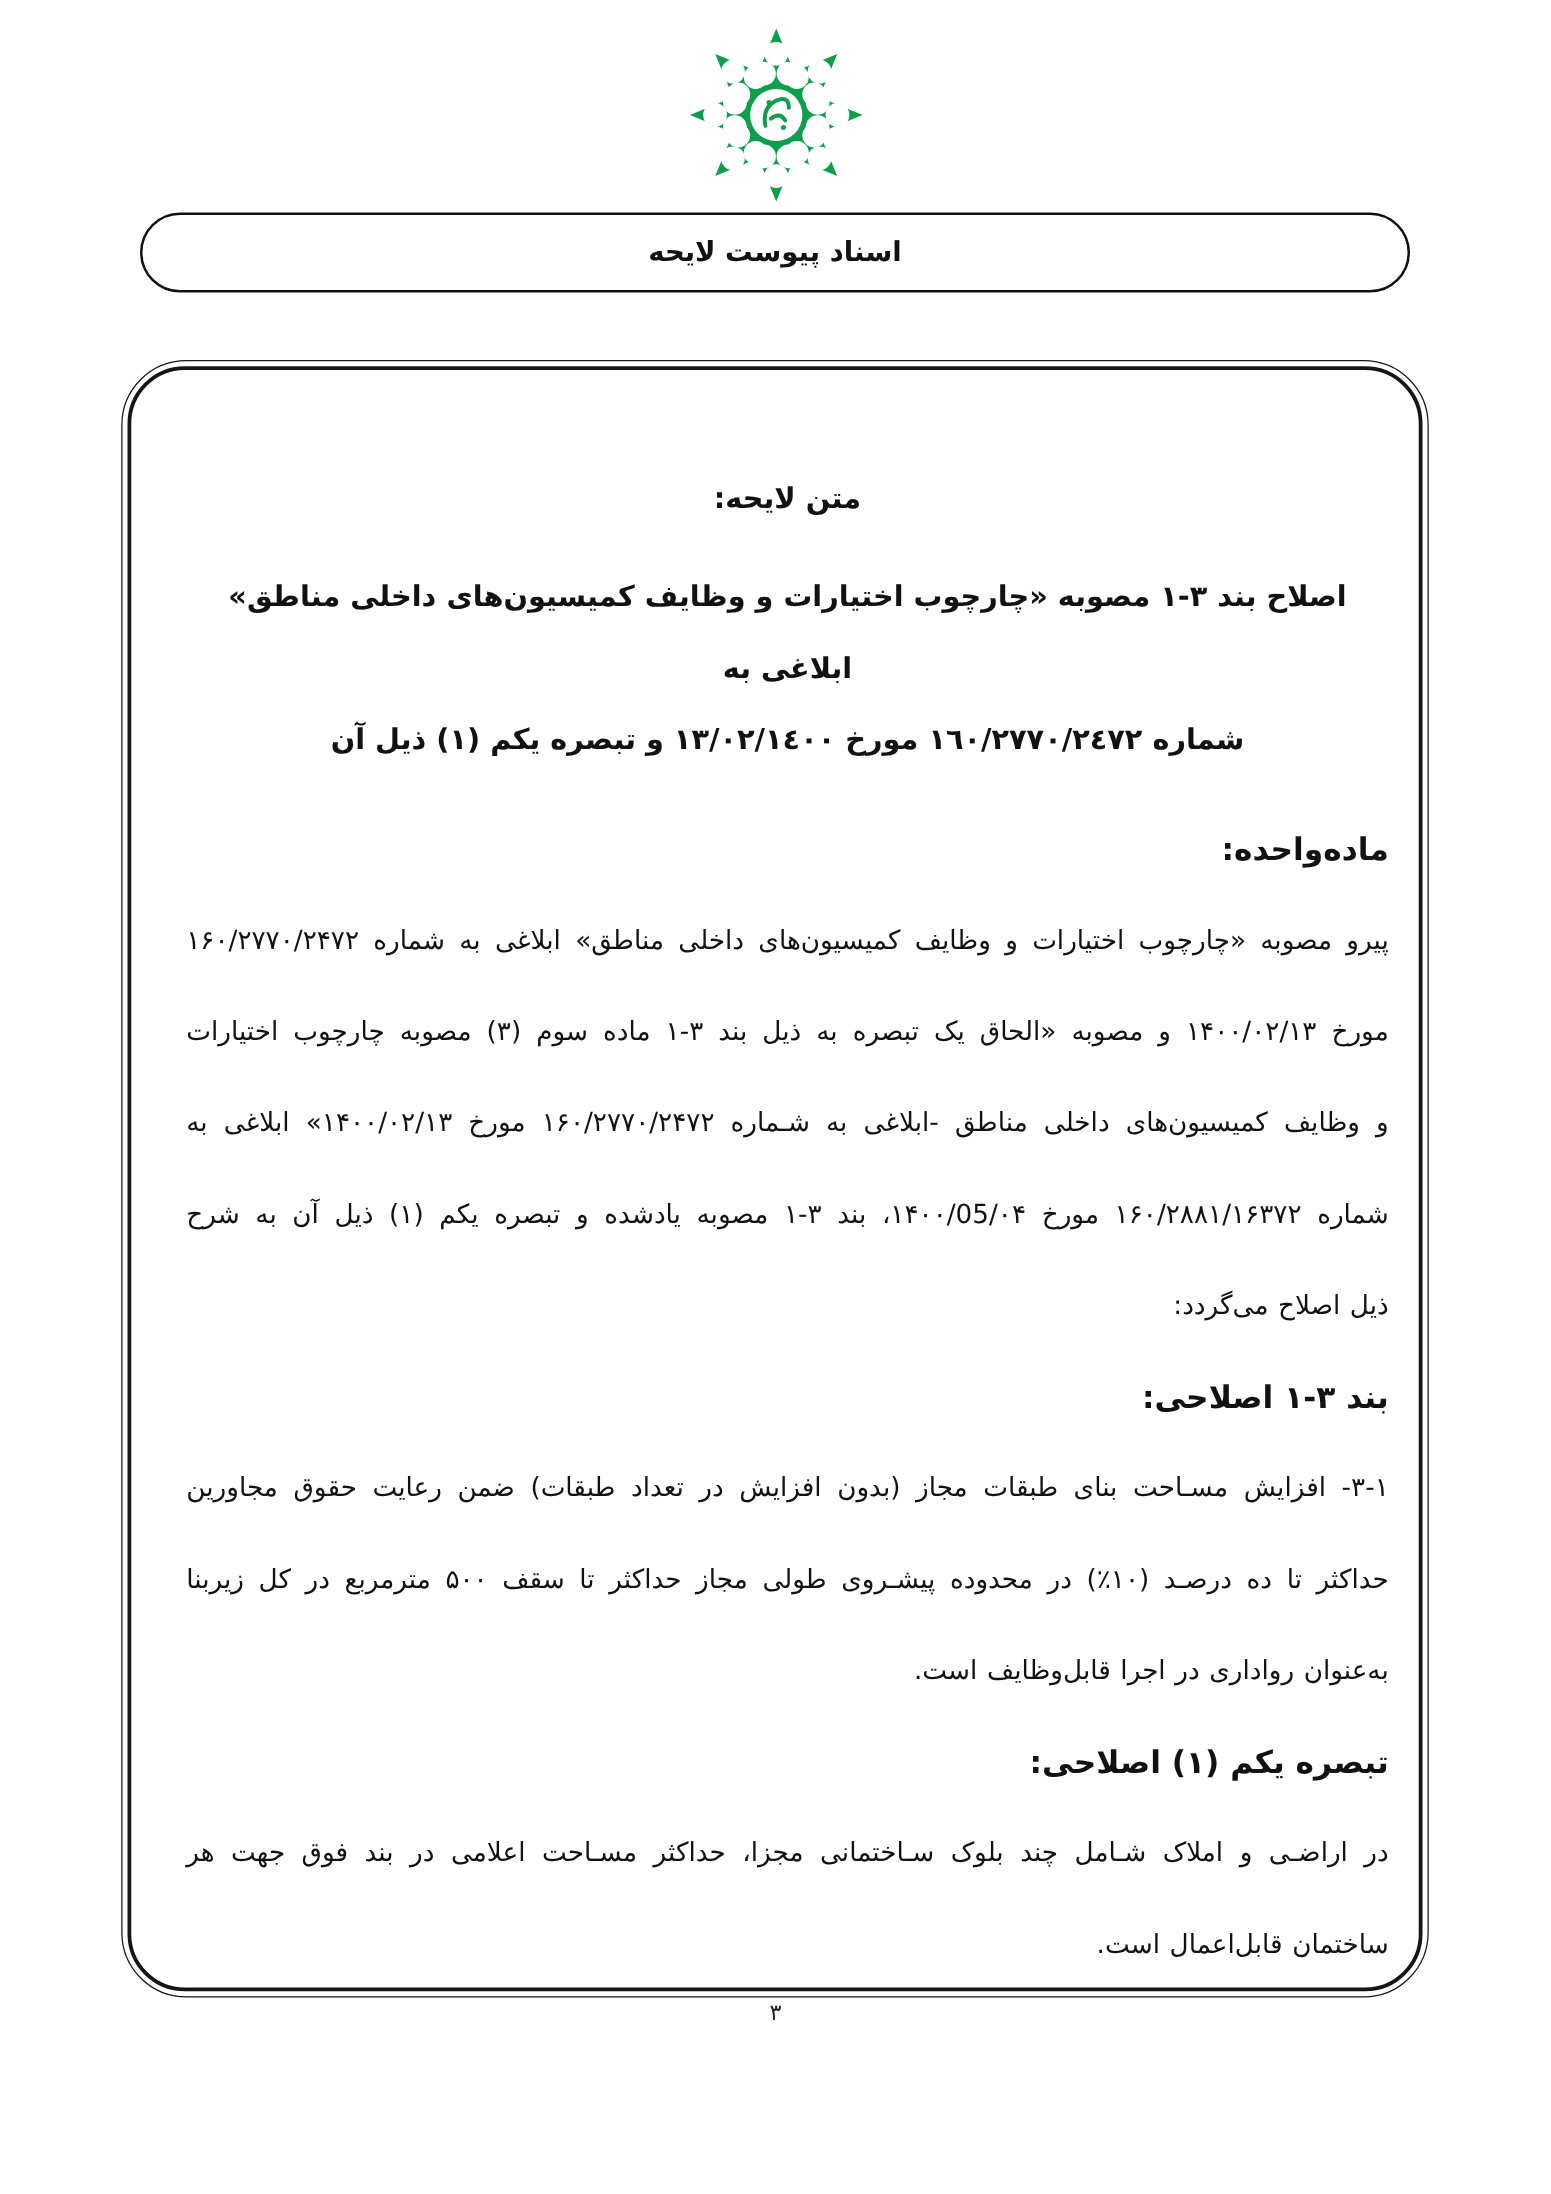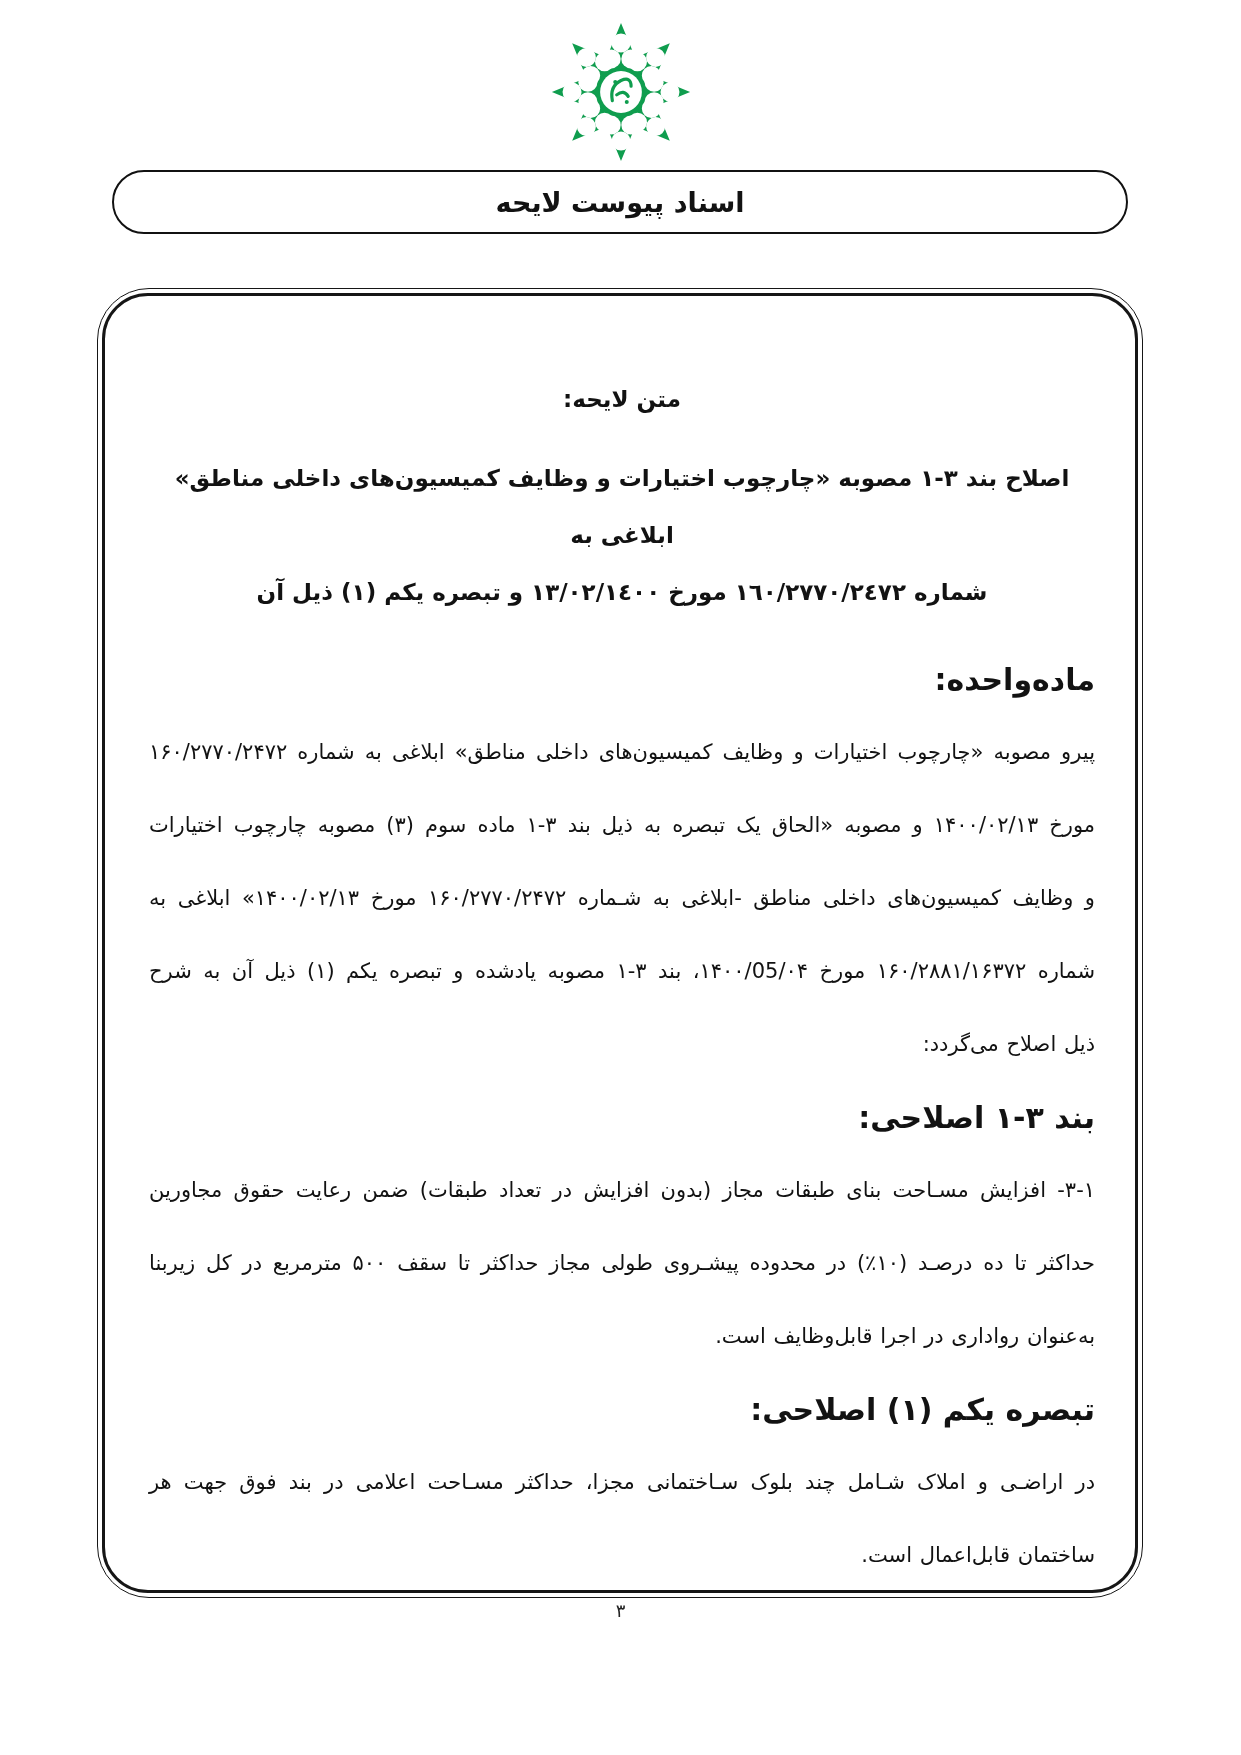--- a/index.html
+++ b/index.html
@@ -26,41 +26,41 @@
     top: 170px; left: 112px;
     width: 1016px; height: 64px;
     border: 2.5px solid #111;
     border-radius: 36px;
     display: flex; align-items: center; justify-content: center;
     background: #fff;
     box-sizing: border-box;
   }
   .banner-title {
     font-weight: bold;
-    font-size: 27px;
+    font-size: 22px;
     letter-spacing: 0.5px;
   }
 
   
   .frame-outer {
     position: absolute;
     top: 288px; left: 97px;
     width: 1046px; height: 1310px;
     border: 1.8px solid #161616;
     border-radius: 52px;
     box-sizing: border-box;
     padding: 4px;
     background: #fff;
   }
   .frame-inner {
     width: 100%; height: 100%;
     border: 3px solid #161616;
     border-radius: 46px;
     box-sizing: border-box;
-    padding: 78px 40px 0 44px;
+    padding: 78px 24px 0 44px;
   }
 
   
   .doc { direction: rtl; }
 
   .center-heading {
     text-align: center;
     font-weight: bold;
     font-size: 23px;
     line-height: 50px;
@@ -68,21 +68,21 @@
   .doc-title {
     margin-top: 26px;
     text-align: center;
     font-weight: bold;
     font-size: 23px;
   }
   .doc-title .t-line { line-height: 57px; }
 
   .sec-heading {
     font-weight: bold;
-    font-size: 30px;
+    font-size: 25px;
     line-height: 73px;
     text-align: right;
   }
   .sec-heading.first { margin-top: 22px; }
 
   .para { font-size: 21px; }
   .para .line {
     line-height: 73px;
     text-align: justify;
     text-align-last: justify;

